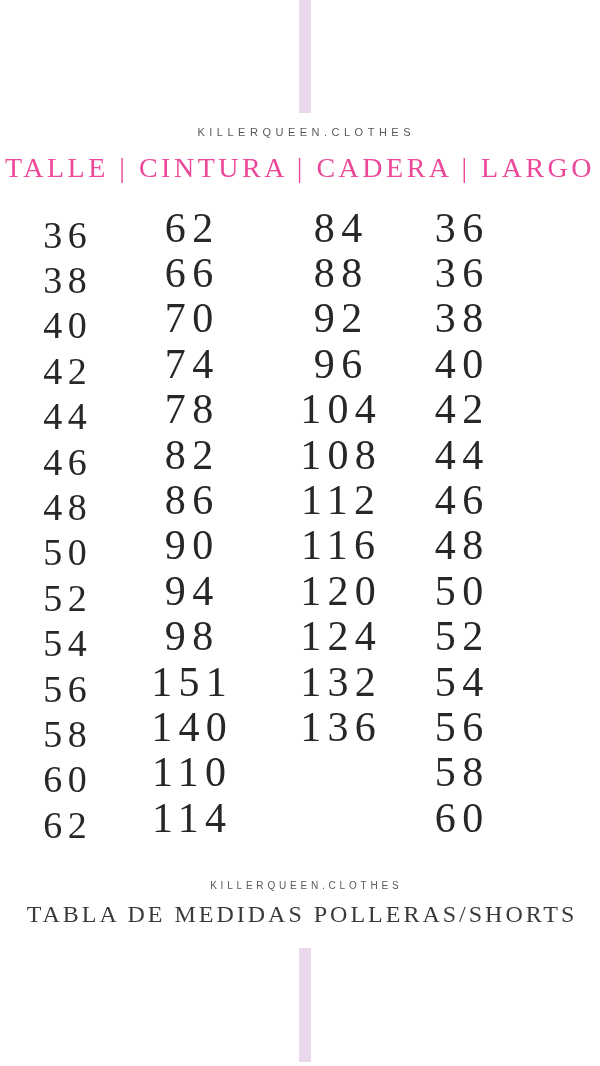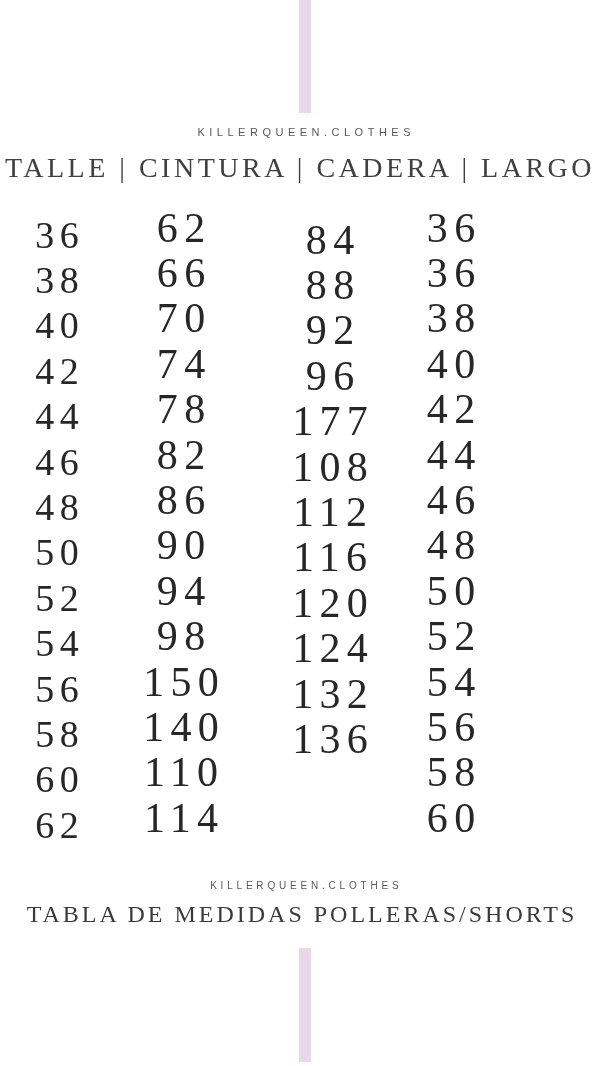--- a/index.html
+++ b/index.html
@@ -27,45 +27,45 @@
     color:#585858;
     text-indent:4.5px;
   }
   .brand-line.top{top:126px;}
   .brand-line.bottom{top:880px;font-size:10px;letter-spacing:3.8px;}
   .size-header{
     position:absolute;left:0;right:0;top:152px;
     text-align:center;
     font-size:28px;
     letter-spacing:3.5px;
-    color:#404040;
+    color:#ec4899;
     white-space:nowrap;
   }
   .table-area{
-    position:absolute;left:0;top:0;width:484px;height:860px;
+    position:absolute;left:8px;top:0;width:484px;height:860px;
   }
   .num-col{
     position:absolute;
     width:110px;
     color:#272727;
   }
   .num-col .cell{
     height:45.4px;
     display:flex;
     align-items:center;
     justify-content:center;
     font-size:42px;
     letter-spacing:0.15em;
     text-indent:0.15em;
     line-height:1;
   }
   .num-col.col-talle{left:2px;top:212px;}
   .num-col.col-talle .cell{font-size:38px;}
   .num-col.col-cintura{left:126px;top:205px;}
-  .num-col.col-cadera{left:275px;top:205px;margin-top:12px;}
+  .num-col.col-cadera{left:275px;top:205px;}
   .num-col.col-largo{left:396px;top:205px;}
   .footer-title{
     position:absolute;left:4px;right:0;top:901px;
     text-align:center;
     font-size:24px;
     letter-spacing:3px;
     color:#3a3a3a;
     white-space:nowrap;
   }
 </style>
@@ -101,31 +101,31 @@
         <div class="cell">62</div>
         <div class="cell">66</div>
         <div class="cell">70</div>
         <div class="cell">74</div>
         <div class="cell">78</div>
         <div class="cell">82</div>
         <div class="cell">86</div>
         <div class="cell">90</div>
         <div class="cell">94</div>
         <div class="cell">98</div>
-        <div class="cell">150</div>
+        <div class="cell">151</div>
         <div class="cell">140</div>
         <div class="cell">110</div>
         <div class="cell">114</div>
       </div>
     <div class="num-col col-cadera">
         <div class="cell">84</div>
         <div class="cell">88</div>
         <div class="cell">92</div>
         <div class="cell">96</div>
-        <div class="cell">177</div>
+        <div class="cell">104</div>
         <div class="cell">108</div>
         <div class="cell">112</div>
         <div class="cell">116</div>
         <div class="cell">120</div>
         <div class="cell">124</div>
         <div class="cell">132</div>
         <div class="cell">136</div>
       </div>
     <div class="num-col col-largo">
         <div class="cell">36</div>

